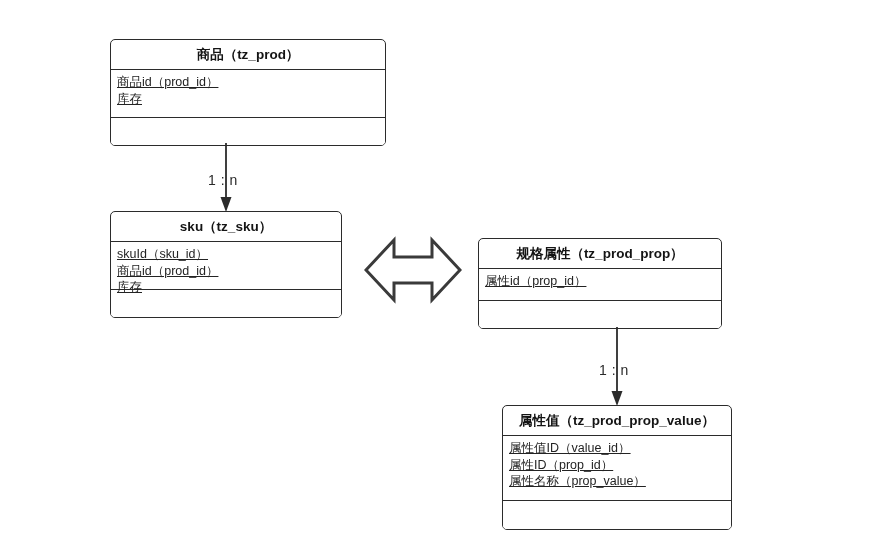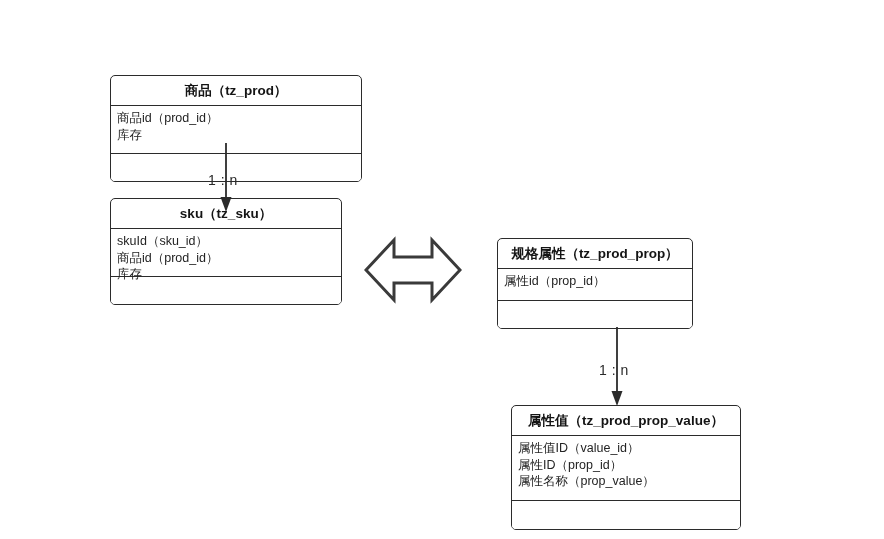--- a/index.html
+++ b/index.html
@@ -45,40 +45,41 @@
   .entity .attrs {
     box-sizing: border-box;
     border-bottom: 1.5px solid #2b2b2b;
     padding: 4px 0 5px 6px;
   }
   .entity .attr {
     font-size: 12.5px;
     line-height: 16.5px;
     color: #232323;
     white-space: nowrap;
+    text-decoration: underline;
   }
   .entity .footer {
     box-sizing: border-box;
     background: #ffffff;
   }
 
   
-  #box-prod        { left: 110px; top: 39px;  width: 252px; margin-top: 36px; }
+  #box-prod        { left: 110px; top: 39px;  width: 276px; }
   #box-prod .attrs { height: 48px; }
   #box-prod .footer{ height: 27px; }
 
-  #box-sku         { left: 110px; top: 198px; width: 232px; }
+  #box-sku         { left: 110px; top: 211px; width: 232px; }
   #box-sku .attrs  { height: 48px; }
   #box-sku .footer { height: 27px; }
 
-  #box-prop        { left: 497px; top: 238px; width: 196px; }
+  #box-prop        { left: 478px; top: 238px; width: 244px; }
   #box-prop .attrs { height: 32px; }
   #box-prop .footer{ height: 27px; }
 
-  #box-propvalue   { left: 502px; top: 405px; width: 230px; margin-left: 9px; }
+  #box-propvalue   { left: 502px; top: 405px; width: 230px; }
   #box-propvalue .attrs { height: 65px; }
   #box-propvalue .footer{ height: 28px; }
 
   
   .connector {
     position: absolute;
   }
   .conn-label {
     position: absolute;
     font-size: 14px;

